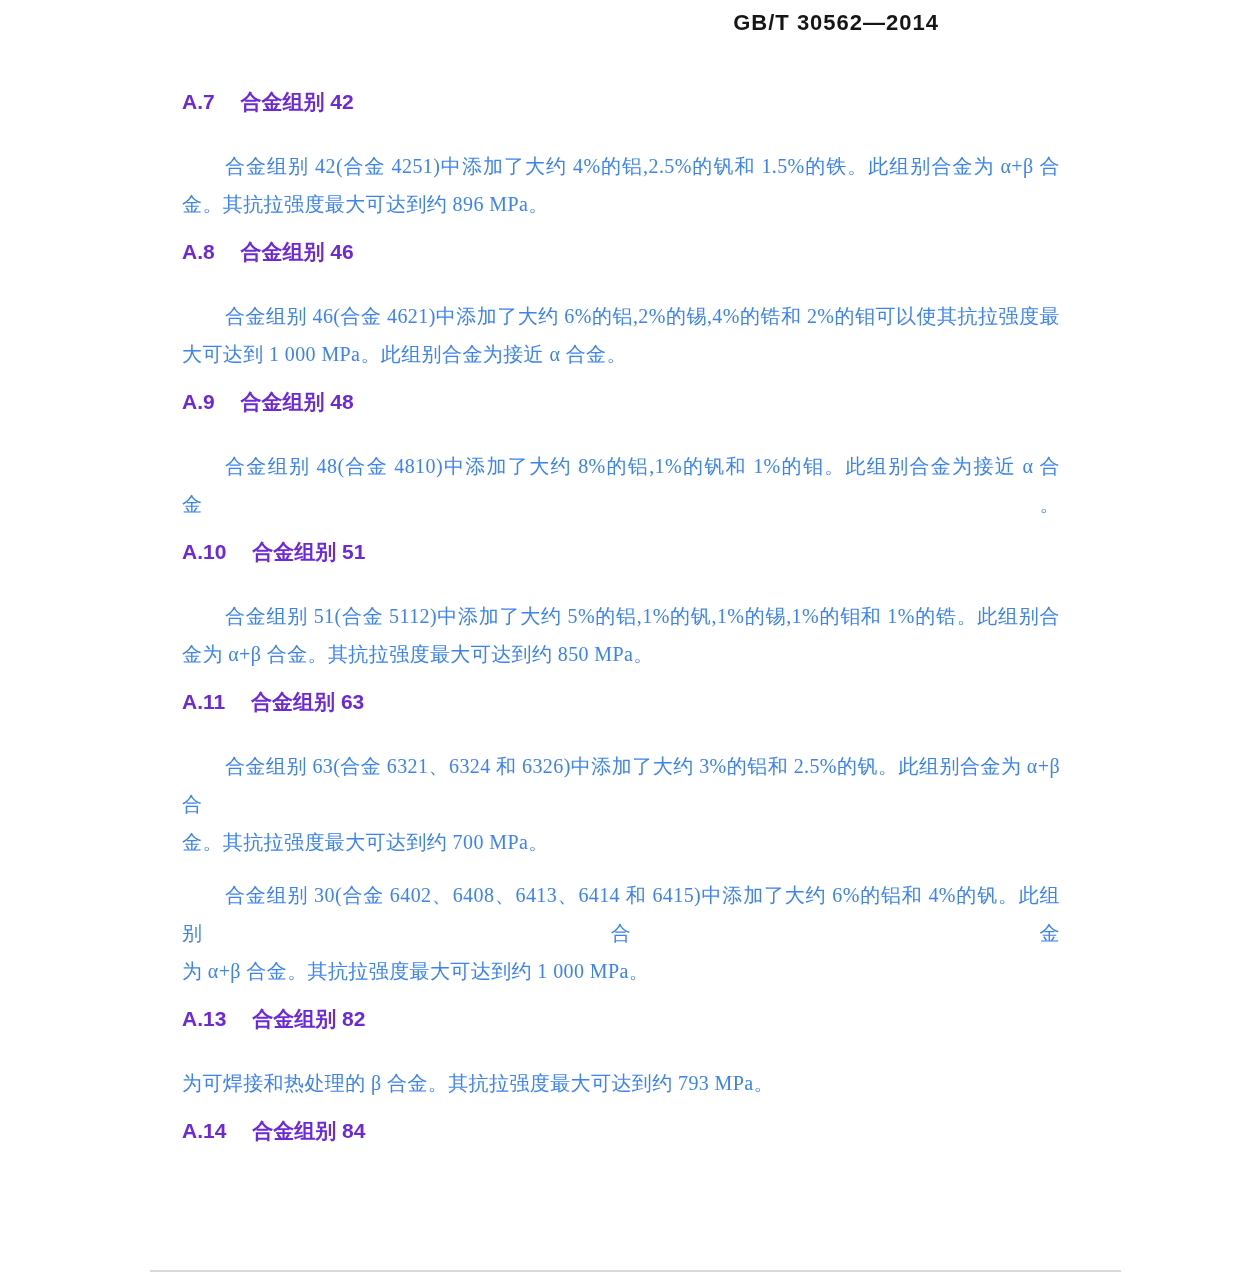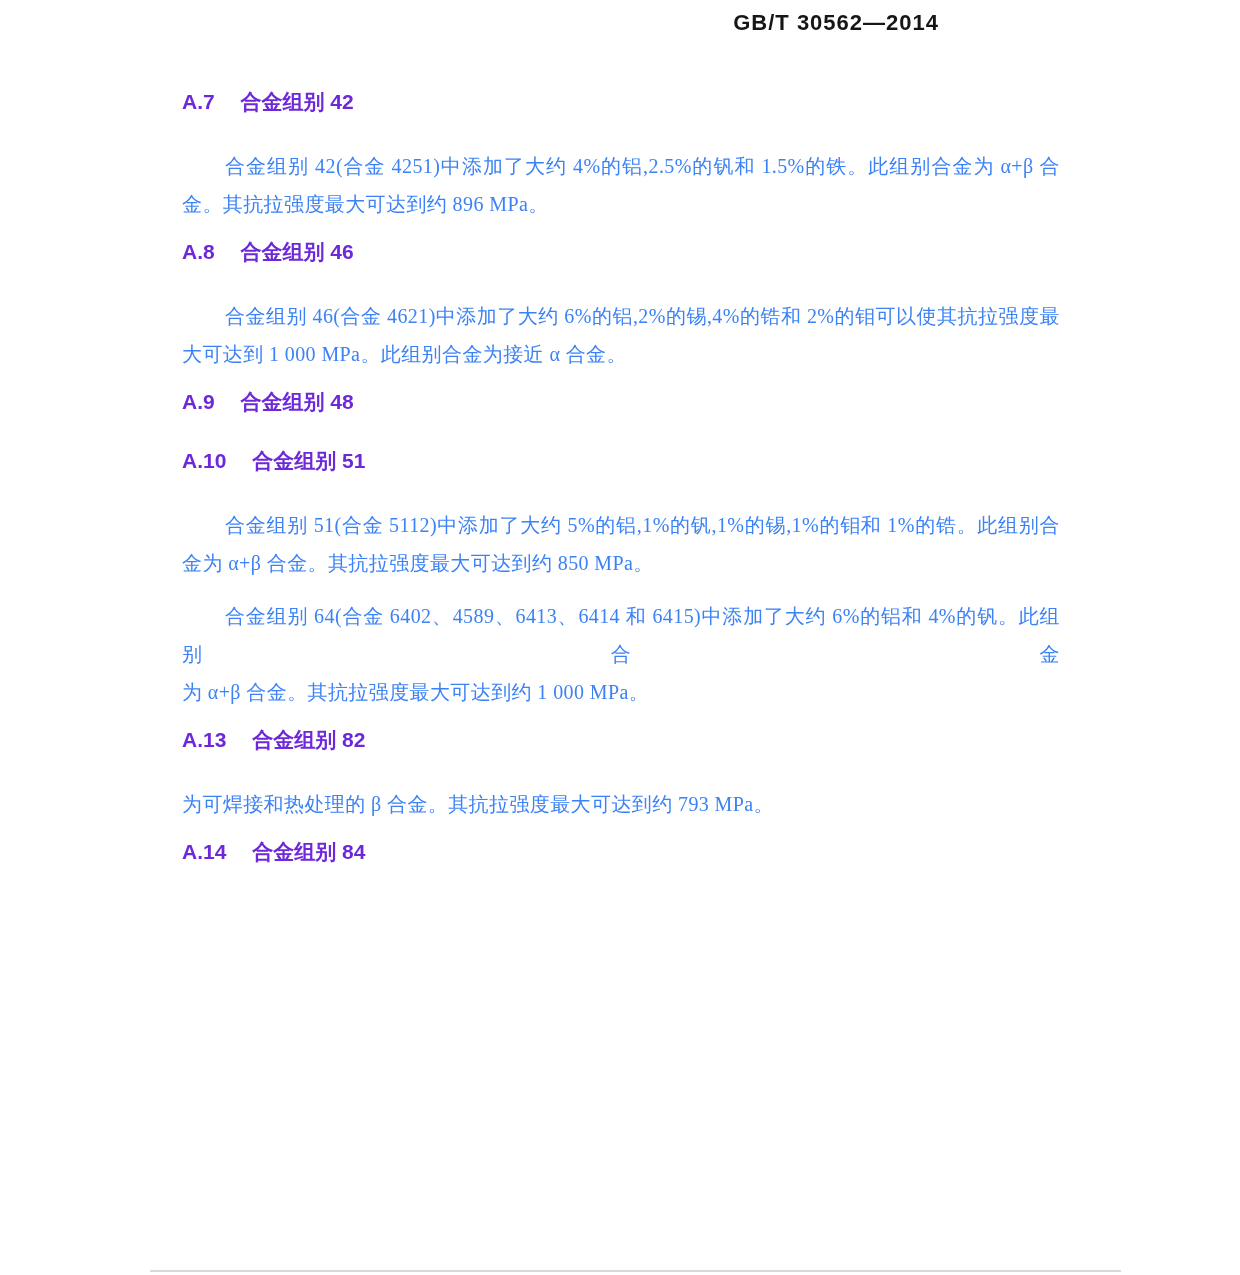--- a/index.html
+++ b/index.html
@@ -99,38 +99,49 @@
           <div class="para-line">大可达到 1 000 MPa。此组别合金为接近 α 合金。</div>
         </div>
   </section>
 
   <section class="section">
     <h2 class="section-heading">
       <span class="sec-num">A.9</span>
       <span class="sec-title">合金组别 48</span>
     </h2>
     <div class="paragraph">
+          <div class="para-line first">合金组别 48(合金 4810)中添加了大约 8%的铝,1%的钒和 1%的钼。此组别合金为接近 α 合金。</div>
         </div>
   </section>
 
   <section class="section">
     <h2 class="section-heading">
       <span class="sec-num">A.10</span>
       <span class="sec-title">合金组别 51</span>
     </h2>
     <div class="paragraph">
           <div class="para-line first">合金组别 51(合金 5112)中添加了大约 5%的铝,1%的钒,1%的锡,1%的钼和 1%的锆。此组别合</div>
           <div class="para-line">金为 α+β 合金。其抗拉强度最大可达到约 850 MPa。</div>
         </div>
   </section>
 
+  <section class="section">
+    <h2 class="section-heading">
+      <span class="sec-num">A.11</span>
+      <span class="sec-title">合金组别 63</span>
+    </h2>
+    <div class="paragraph">
+          <div class="para-line first">合金组别 63(合金 6321、6324 和 6326)中添加了大约 3%的铝和 2.5%的钒。此组别合金为 α+β 合</div>
+          <div class="para-line">金。其抗拉强度最大可达到约 700 MPa。</div>
+        </div>
+  </section>
 
   <section class="section">
     <div class="paragraph">
-          <div class="para-line first">合金组别 64(合金 6402、4589、6413、6414 和 6415)中添加了大约 6%的铝和 4%的钒。此组别合金</div>
+          <div class="para-line first">合金组别 30(合金 6402、6408、6413、6414 和 6415)中添加了大约 6%的铝和 4%的钒。此组别合金</div>
           <div class="para-line">为 α+β 合金。其抗拉强度最大可达到约 1 000 MPa。</div>
         </div>
   </section>
 
   <section class="section">
     <h2 class="section-heading">
       <span class="sec-num">A.13</span>
       <span class="sec-title">合金组别 82</span>
     </h2>
     <div class="paragraph">

